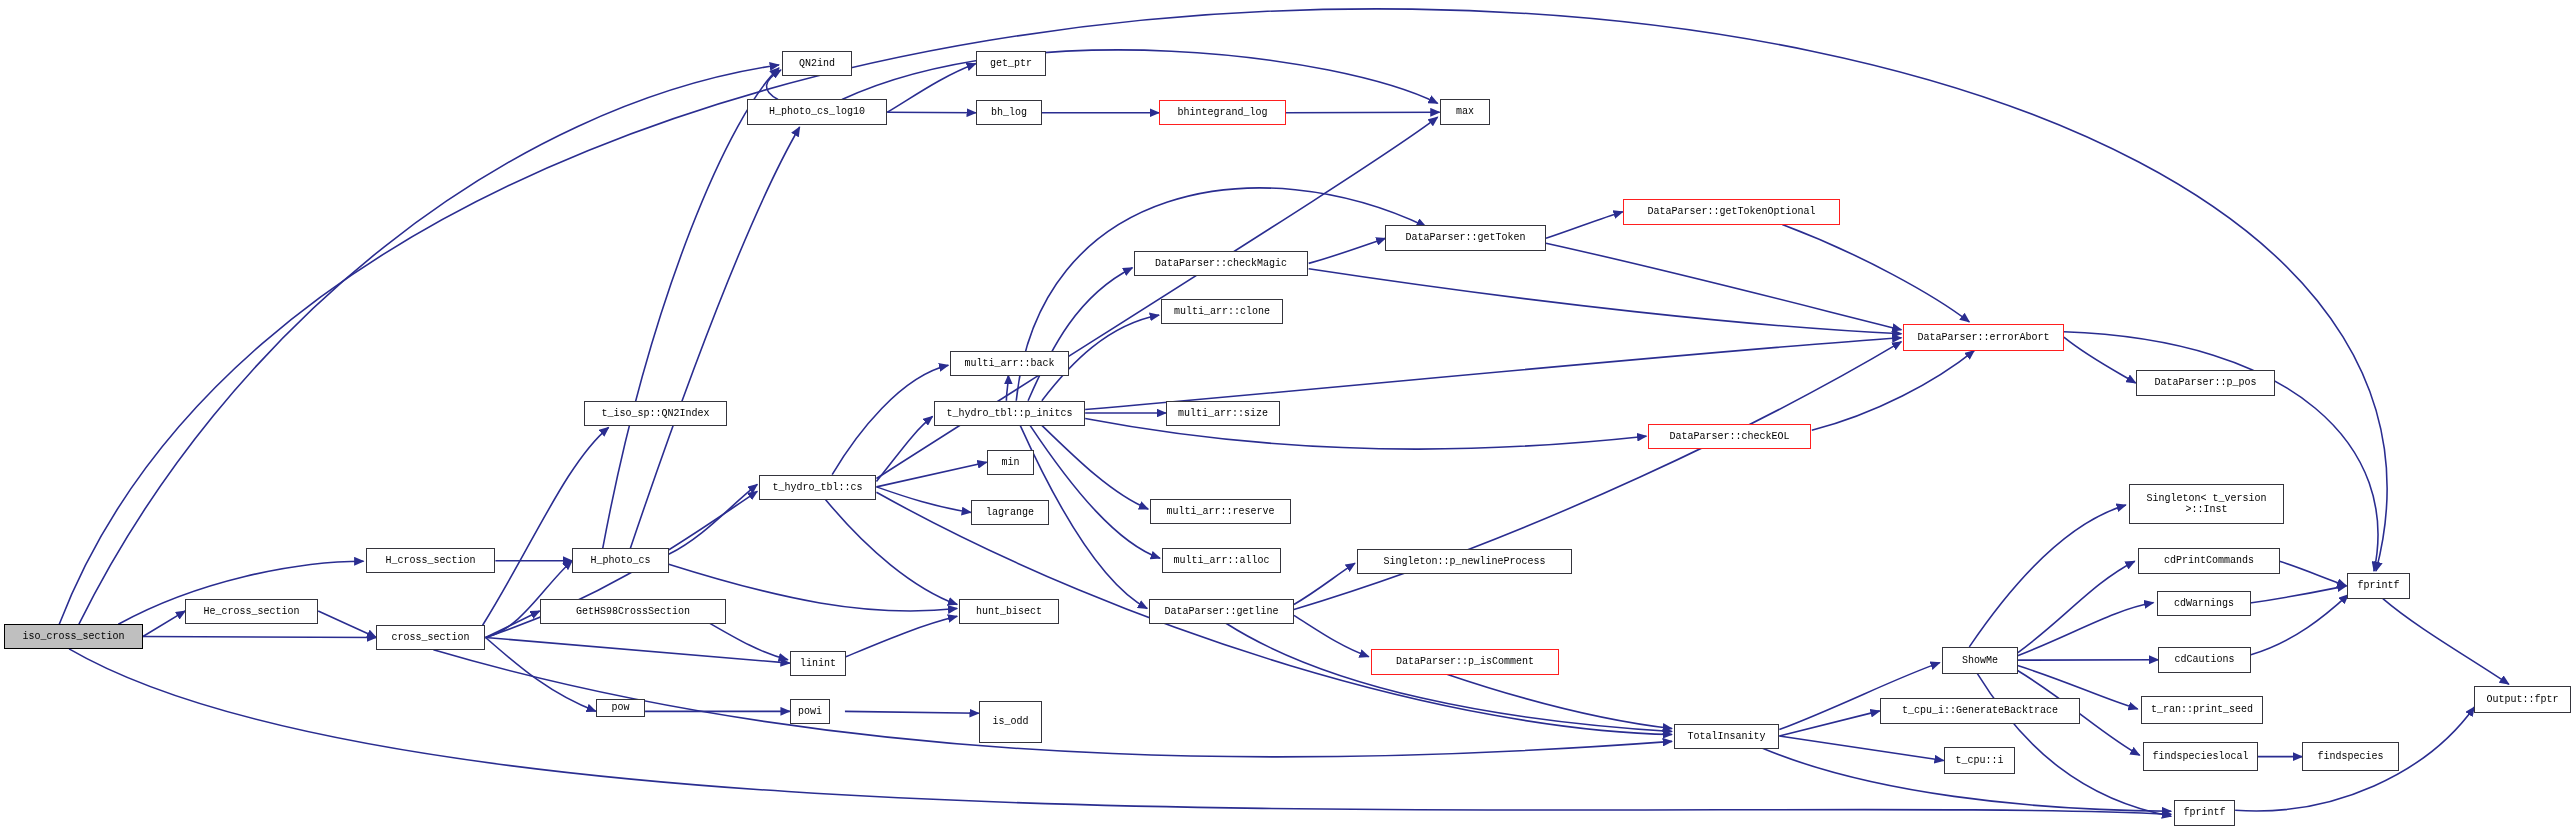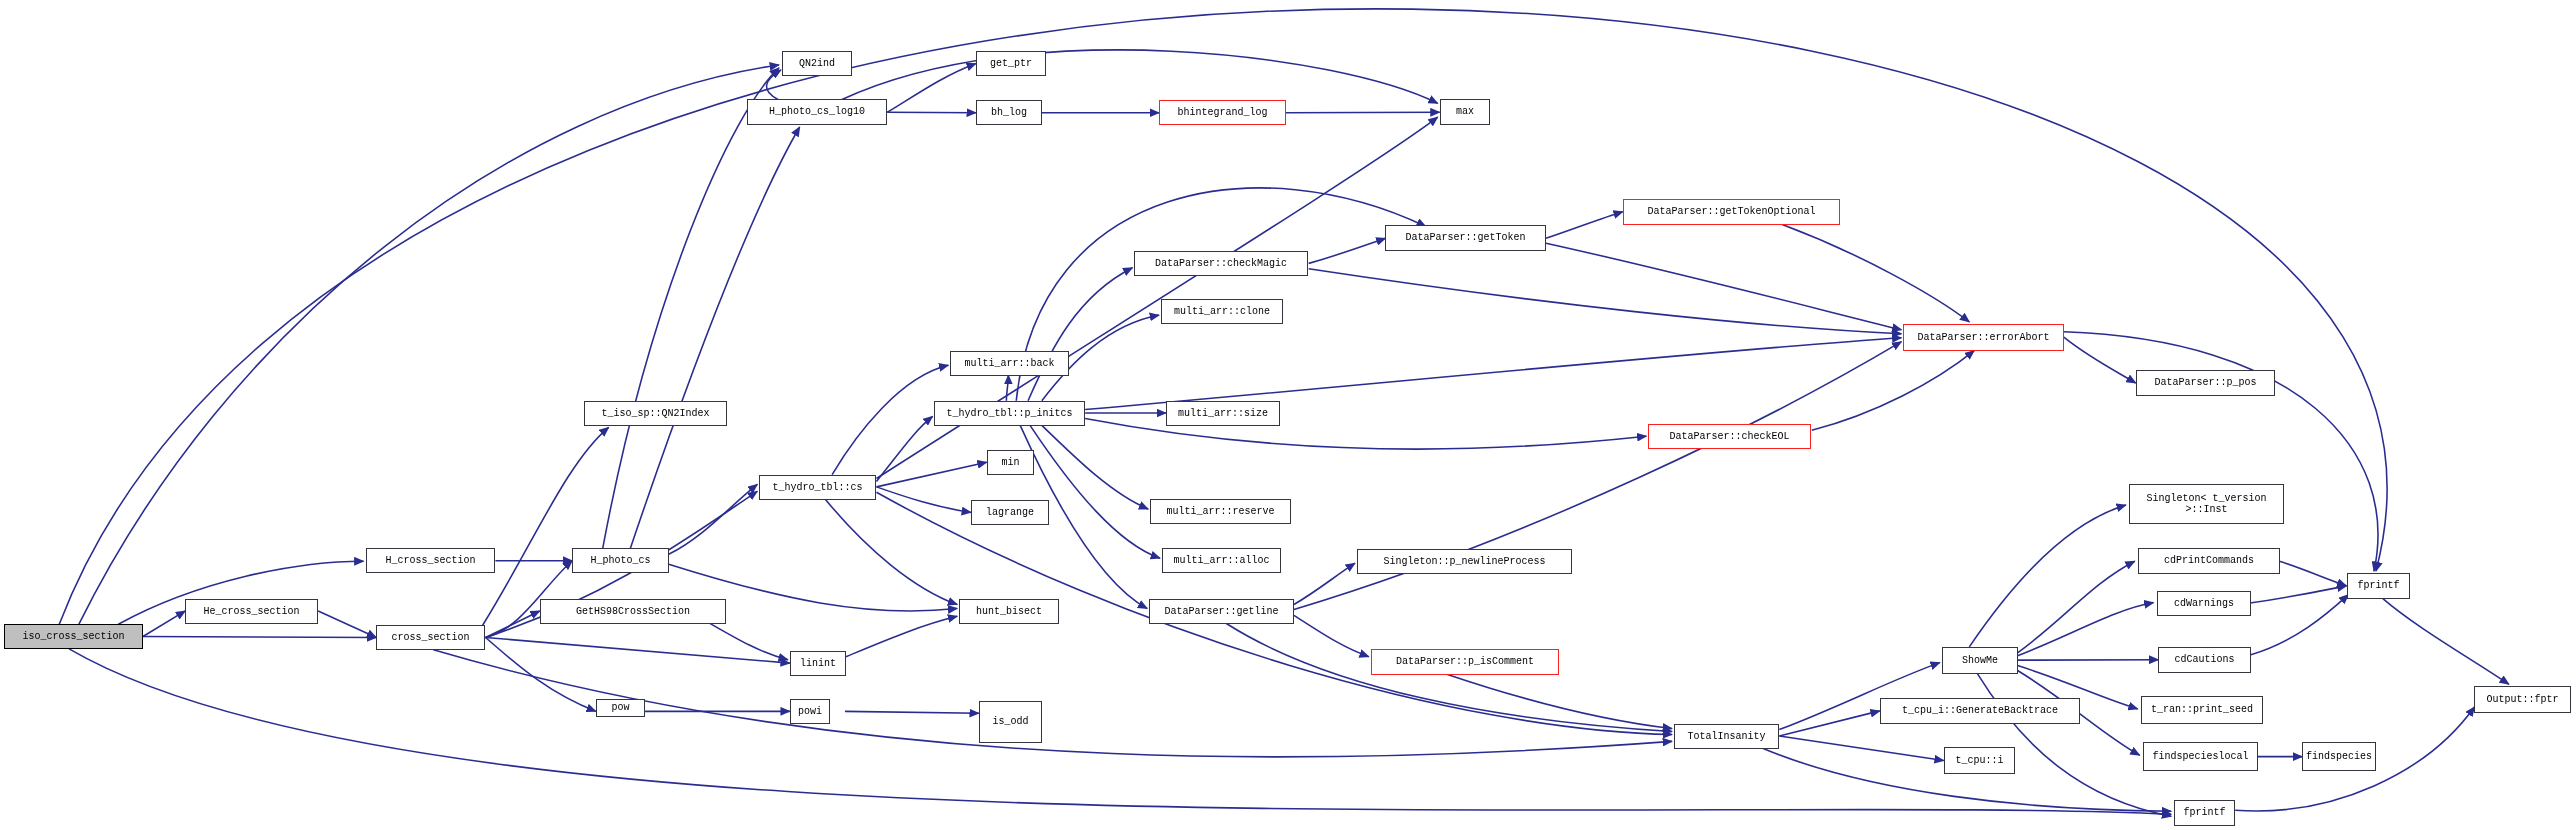--- a/index.html
+++ b/index.html
@@ -143,16 +143,16 @@
     <div class="node" style="left: 2136px; top: 370px; width: 139px; height: 25.6px;">DataParser::p_pos</div>
     <div class="node" style="left: 2129px; top: 484px; width: 155px; height: 40px;">Singleton&lt; t_version
 &gt;::Inst</div>
     <div class="node" style="left: 2138px; top: 548px; width: 142px; height: 25.6px;">cdPrintCommands</div>
     <div class="node" style="left: 2157px; top: 591px; width: 94px; height: 24.6px;">cdWarnings</div>
     <div class="node" style="left: 2158px; top: 647px; width: 93px; height: 25.6px;">cdCautions</div>
     <div class="node" style="left: 2141px; top: 696px; width: 122px; height: 27.6px;">t_ran::print_seed</div>
     <div class="node" style="left: 2143px; top: 742px; width: 115px; height: 28.6px;">findspecieslocal</div>
     <div class="node" style="left: 2174px; top: 800px; width: 61px; height: 25.6px;">fprintf</div>
     <div class="node" style="left: 2347px; top: 573px; width: 63px; height: 25.6px;">fprintf</div>
-    <div class="node" style="left: 2302px; top: 742px; width: 74px; height: 28.6px;">findspecies</div>
+    <div class="node" style="left: 2302px; top: 742px; width: 97px; height: 28.6px;">findspecies</div>
     <div class="node" style="left: 2474px; top: 686px; width: 97px; height: 26.6px;">Output::fptr</div>
   </div>
 
 
 </body></html>

